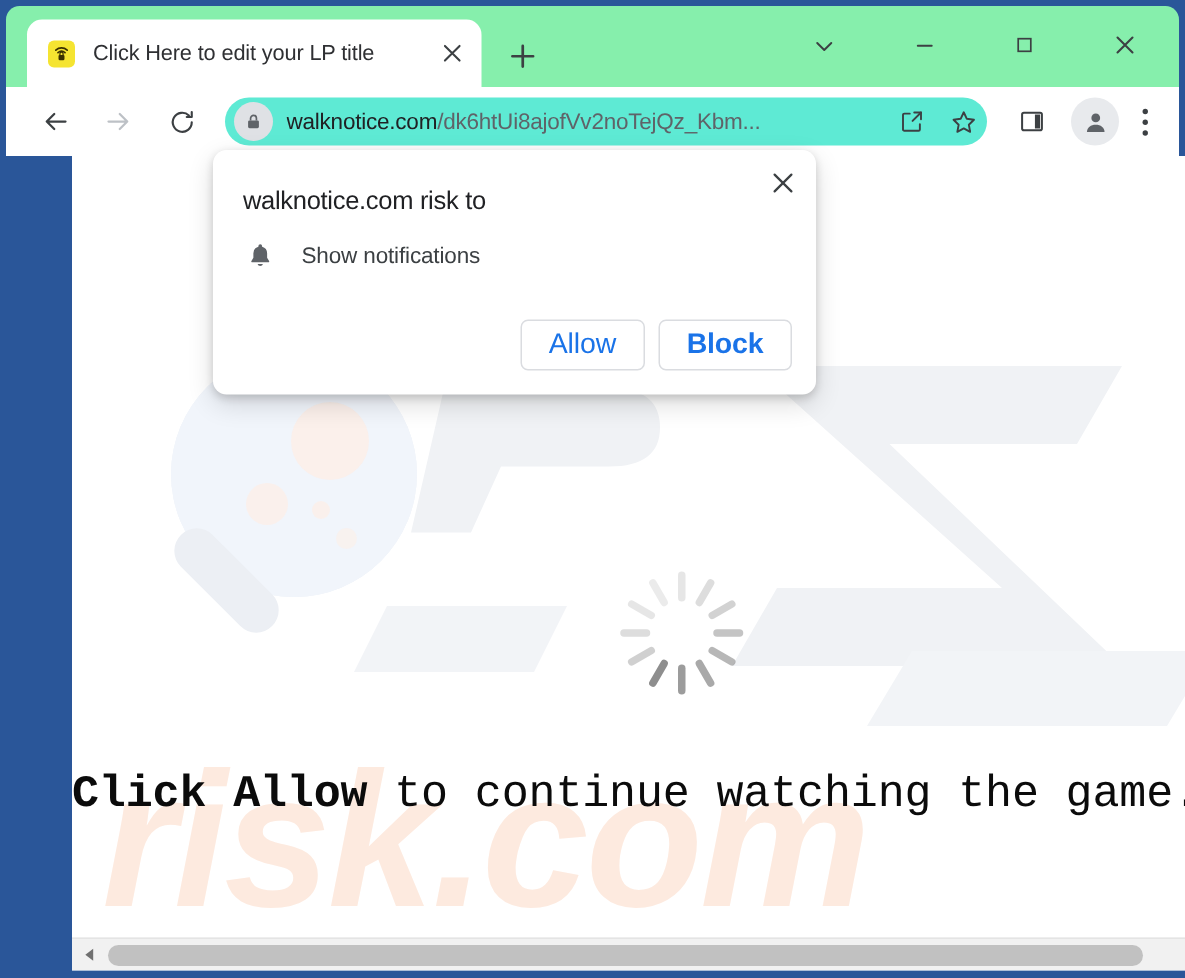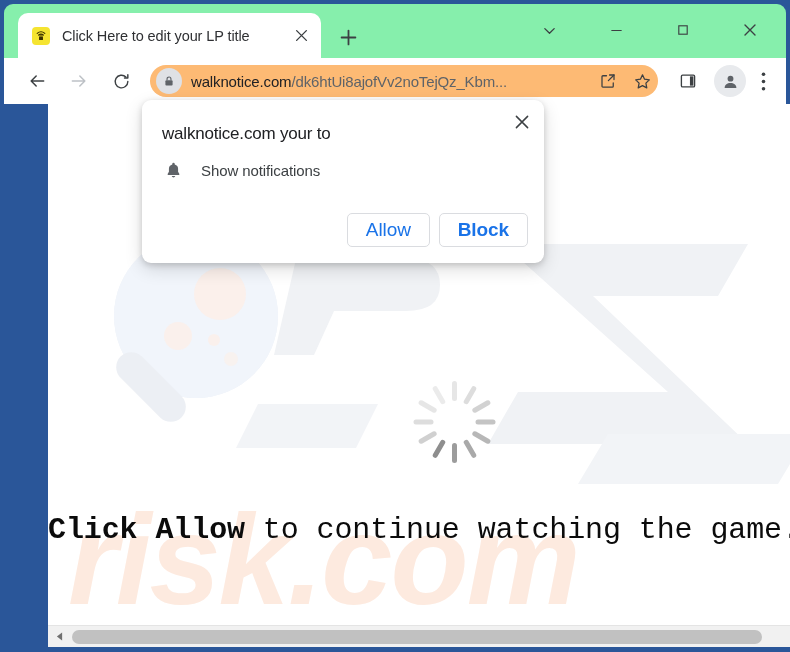--- a/index.html
+++ b/index.html
@@ -112,21 +112,21 @@
     cursor: pointer;
     flex: 0 0 auto;
   }
   #nav-back { margin-left: 16px; }
 
   #omnibox {
     flex: 1 1 auto;
     height: 32px;
     margin-left: 12px;
     margin-right: 4px;
-    background: #fdba74;
+    background: #5eead4;
     border-radius: 16px;
     display: flex;
     align-items: center;
     padding-left: 4px;
     cursor: text;
     position: relative;
     overflow: hidden;
     justify-content: center;
   }
 
@@ -530,21 +530,21 @@
   </div>
 
   <div id="perm-bubble">
 
     <div id="perm-close">
       <svg width="16" height="16" viewBox="0 0 16 16">
         <path d="M2.4 2.4 L13.6 13.6 M13.6 2.4 L2.4 13.6" stroke="#3c4043" stroke-width="1.5" stroke-linecap="round"></path>
       </svg>
     </div>
 
-    <div id="perm-title">walknotice.com your to</div>
+    <div id="perm-title">walknotice.com risk to</div>
 
     <div id="perm-row">
       <span id="perm-bell">
         <svg width="17" height="18" viewBox="0 0 20 22">
           <path d="M10 2.2 a1.5 1.5 0 0 1 1.5 1.5 v0.5 a5.6 5.6 0 0 1 4.1 5.4 v3.6 l1.6 2.6 a0.8 0.8 0 0 1-0.7 1.2 H3.5 a0.8 0.8 0 0 1-0.7-1.2 L4.4 13.2 V9.6 a5.6 5.6 0 0 1 4.1-5.4 V3.7 A1.5 1.5 0 0 1 10 2.2 Z" fill="#5f6368"></path>
           <path d="M7.8 18.4 a2.3 2.3 0 0 0 4.4 0 Z" fill="#5f6368"></path>
         </svg>
       </span>
       <span id="perm-permtext">Show notifications</span>
     </div>

